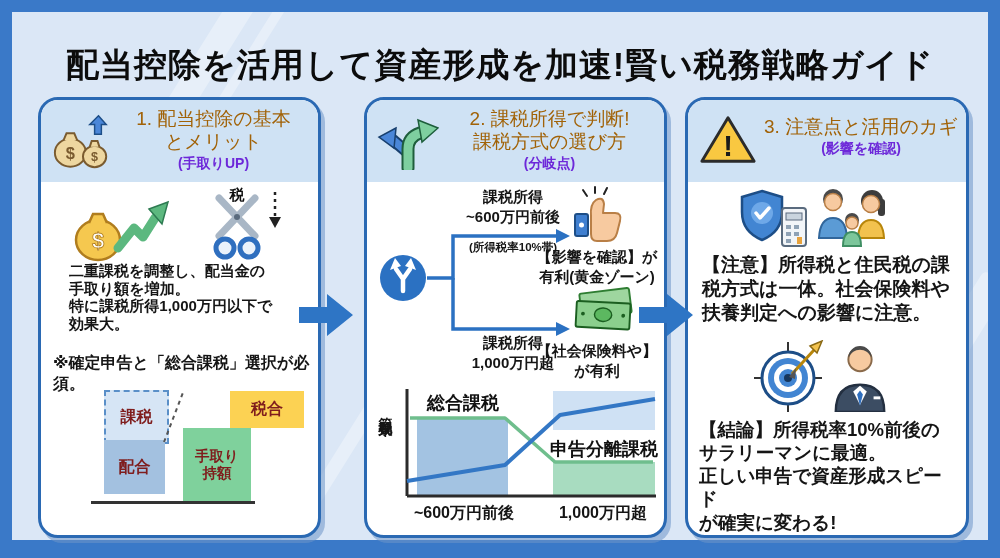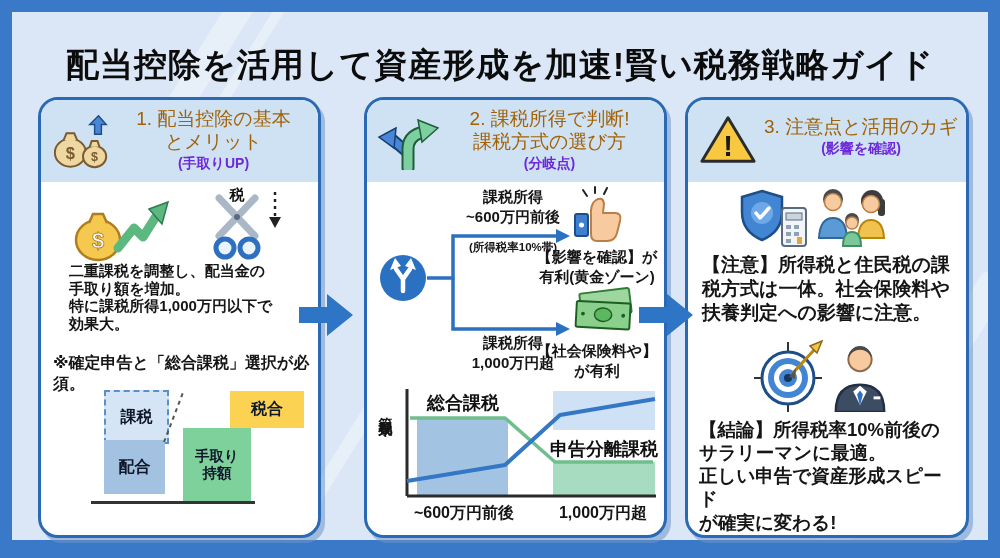--- a/index.html
+++ b/index.html
@@ -48,21 +48,21 @@
   .pre { white-space:pre-line; }
 
   
   .p1-icon-growth  { position:absolute; left:30px;  top:86px; }
   .p1-icon-scissor { position:absolute; left:158px; top:84px; }
   .p1-body { position:absolute; left:12px; top:162px; width:256px;
              font-size:15px; font-weight:800; line-height:1.18;margin-left:16px; }
   .p1-note { position:absolute; left:12px; top:253px; font-size:16px; font-weight:700; }
 
   .bar { position:absolute; display:flex; align-items:center; justify-content:center;
-         font-weight:800; color:#0f172a; text-align:center; }
+         font-weight:800; color:#7f1d1d; text-align:center; }
   .bar-dashed { left:63px; top:290px; width:61px; height:50px; background:#d6e5f5;
                 border:2px dashed #5a8fc8; font-size:16px; }
   .bar-solid  { left:63px; top:340px; width:61px; height:54px; background:#a3c1e0; font-size:16px; }
   .bar-yellow { left:142px; top:291px; width:74px; height:37px; background:#fcd253; font-size:16px;margin-left:47px; }
   .bar-green  { left:142px; top:328px; width:68px; height:73px; background:#7fd19c;
                 font-size:14.5px; line-height:1.15; }
   .bar-base { position:absolute; left:50px; top:401px; width:164px; height:3px; background:#333; }
   .bar-link { position:absolute; left:121px; top:286px; }
 
   

